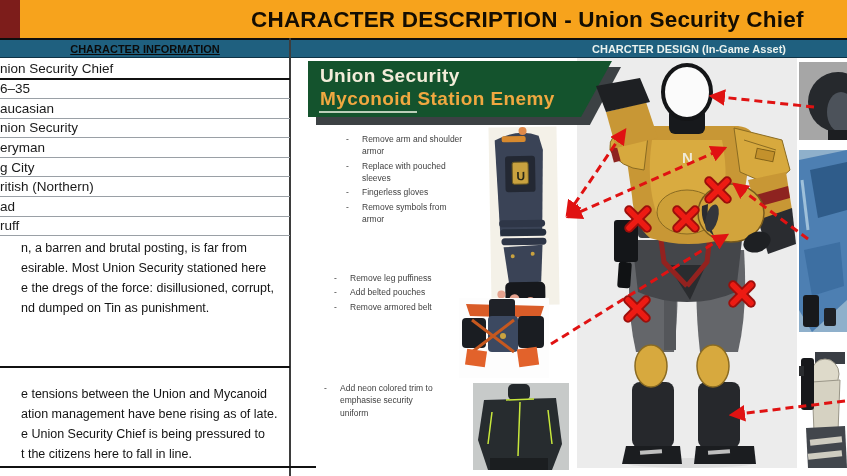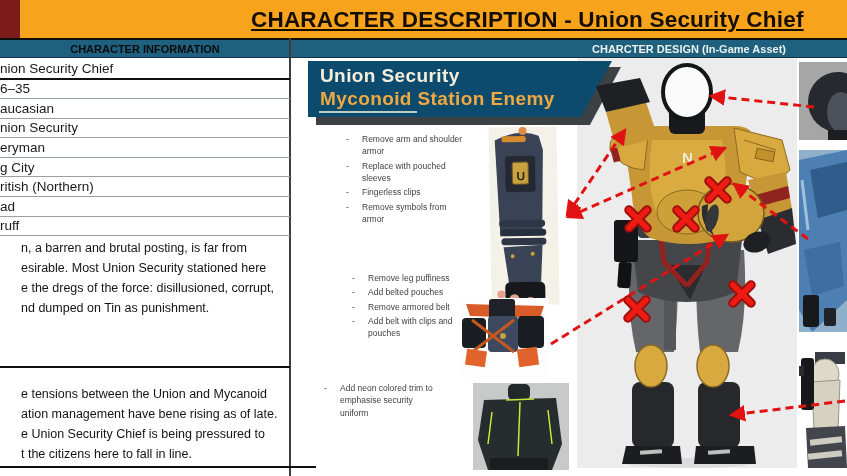--- a/index.html
+++ b/index.html
@@ -6,51 +6,51 @@
   #canvas{
     position:relative;width:847px;height:476px;background:#ffffff;
     overflow:hidden;font-family:"Liberation Sans",sans-serif;
     -webkit-font-smoothing:antialiased;
   }
   
   .title-band{position:absolute;left:0;top:0;width:847px;height:38px;background:#F7A31C;}
   .corner-accent{position:absolute;left:0;top:0;width:20px;height:38px;background:#7D1D1B;}
   .main-title{
     position:absolute;left:251px;top:0;height:38px;line-height:40px;
-    font-size:22.5px;font-weight:bold;color:#140D02;white-space:nowrap;letter-spacing:.2px;text-decoration:underline;
+    font-size:22.5px;font-weight:bold;color:#140D02;white-space:nowrap;letter-spacing:.2px;
   }
   .band-divider{position:absolute;left:0;top:38px;width:847px;height:2px;background:#0E0E0E;}
   
   .header-row{position:absolute;left:0;top:40px;width:847px;height:18px;background:#1F607F;border-bottom:1px solid #0E3346;box-sizing:border-box;}
-  .hdr-left{position:absolute;left:0;top:40px;width:290px;height:18px;line-height:18px;text-align:center;font-size:11px;font-weight:bold;color:#0B0B0B;}
+  .hdr-left{position:absolute;left:0;top:40px;width:290px;height:18px;line-height:18px;text-align:center;font-size:11px;font-weight:bold;color:#0B0B0B;text-decoration:underline;}
   .hdr-right{position:absolute;left:577px;top:40px;width:224px;height:30px;line-height:18px;text-align:center;font-size:11px;font-weight:bold;color:#EAF2EE;white-space:nowrap;}
   .col-divider{position:absolute;left:289px;top:38px;width:2px;height:438px;background:#3D3D3D;}
   
   .info-rows{position:absolute;left:0;top:59px;width:290px;height:177px;display:flex;flex-direction:column;}
   .info-row{flex:1;display:flex;align-items:center;border-bottom:1px solid #9AA0A6;font-size:13.5px;color:#1A1A1A;white-space:nowrap;overflow:hidden;box-sizing:border-box;}
   .info-row.first{border-bottom:2px solid #111;}
   .para{position:absolute;left:0;width:290px;font-size:12.5px;color:#141414;padding-left:21px;}
   .para .pline{height:20px;line-height:20px;white-space:nowrap;overflow:hidden;}
   .para1{top:238px;}
   .para2{top:384px;}
   .mid-border{position:absolute;left:0;top:366px;width:290px;height:2px;background:#111;}
   .bottom-border{position:absolute;left:0;top:466px;width:316px;height:2px;background:#111;}
   
   .figure-bg{position:absolute;left:577px;top:58px;width:220px;height:410px;background:#ECECEC;}
   .banner-shadow{position:absolute;left:316px;top:67px;width:305px;height:58px;background:#3C4144;clip-path:polygon(0 0,100% 0,89.8% 100%,0 100%);}
-  .banner{position:absolute;left:308px;top:61px;width:304px;height:56px;background:#0c4a6e;clip-path:polygon(0 0,100% 0,89.8% 100%,0 100%);}
+  .banner{position:absolute;left:308px;top:61px;width:304px;height:56px;background:#14532d;clip-path:polygon(0 0,100% 0,89.8% 100%,0 100%);}
   .banner-t1{position:absolute;left:12px;top:4px;font-size:19px;font-weight:bold;color:#F3EDDA;letter-spacing:.4px;white-space:nowrap;}
   .banner-t2{position:absolute;left:12px;top:27px;font-size:19px;font-weight:bold;color:#F0A840;letter-spacing:.4px;white-space:nowrap;}
   .banner-underline{position:absolute;left:11px;top:50px;width:98px;height:2px;background:#D9E5D2;opacity:.85;}
   .notes{position:absolute;font-size:8.5px;color:#3F3F3F;line-height:1.45;}
   .notes ul{margin:0;padding:0;list-style:none;}
   .notes li{position:relative;padding-left:19px;margin-bottom:2px;}
   .notes li:before{content:"-";position:absolute;left:3px;top:0;}
   .notes1{left:343px;top:133px;width:120px;}
-  .notes2{left:349px;top:272px;width:120px;}
+  .notes2{left:331px;top:272px;width:120px;}
   .notes3{left:321px;top:382px;width:120px;}
   .art-svg{position:absolute;left:293px;top:58px;width:554px;height:418px;}
 </style>
 </head>
 <body>
 
 <div id="canvas">
 
   <div class="title-band"></div>
   <div class="corner-accent"></div>
@@ -113,30 +113,29 @@
   <div class="banner">
     <div class="banner-t1">Union Security</div>
     <div class="banner-t2">Myconoid Station Enemy</div>
     <div class="banner-underline"></div>
   </div>
 
   <div class="notes notes1">
     <ul>
       <li>Remove arm and shoulder armor</li>
       <li>Replace with pouched sleeves</li>
-      <li>Fingerless clips</li>
+      <li>Fingerless gloves</li>
       <li>Remove symbols from armor</li>
     </ul>
   </div>
   <div class="notes notes2">
     <ul>
       <li>Remove leg puffiness</li>
       <li>Add belted pouches</li>
       <li>Remove armored belt</li>
-      <li>Add belt with clips and pouches</li>
     </ul>
   </div>
   <div class="notes notes3">
     <ul>
       <li>Add neon colored trim to emphasise security uniform</li>
     </ul>
   </div>
 
   <svg class="art-svg" viewBox="293 58 554 418">
     <defs>

